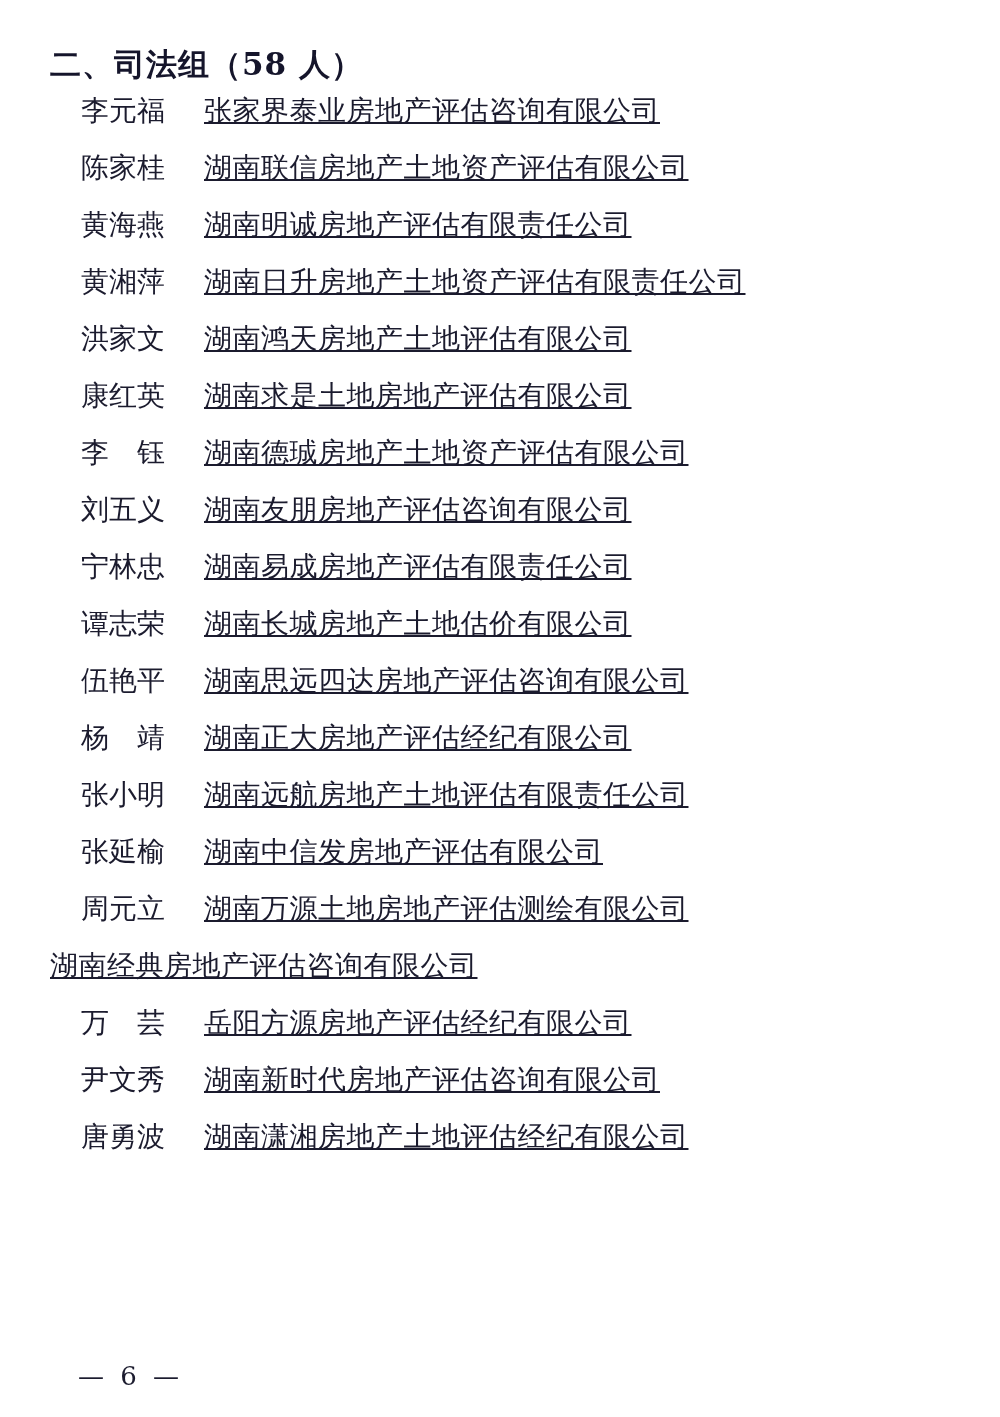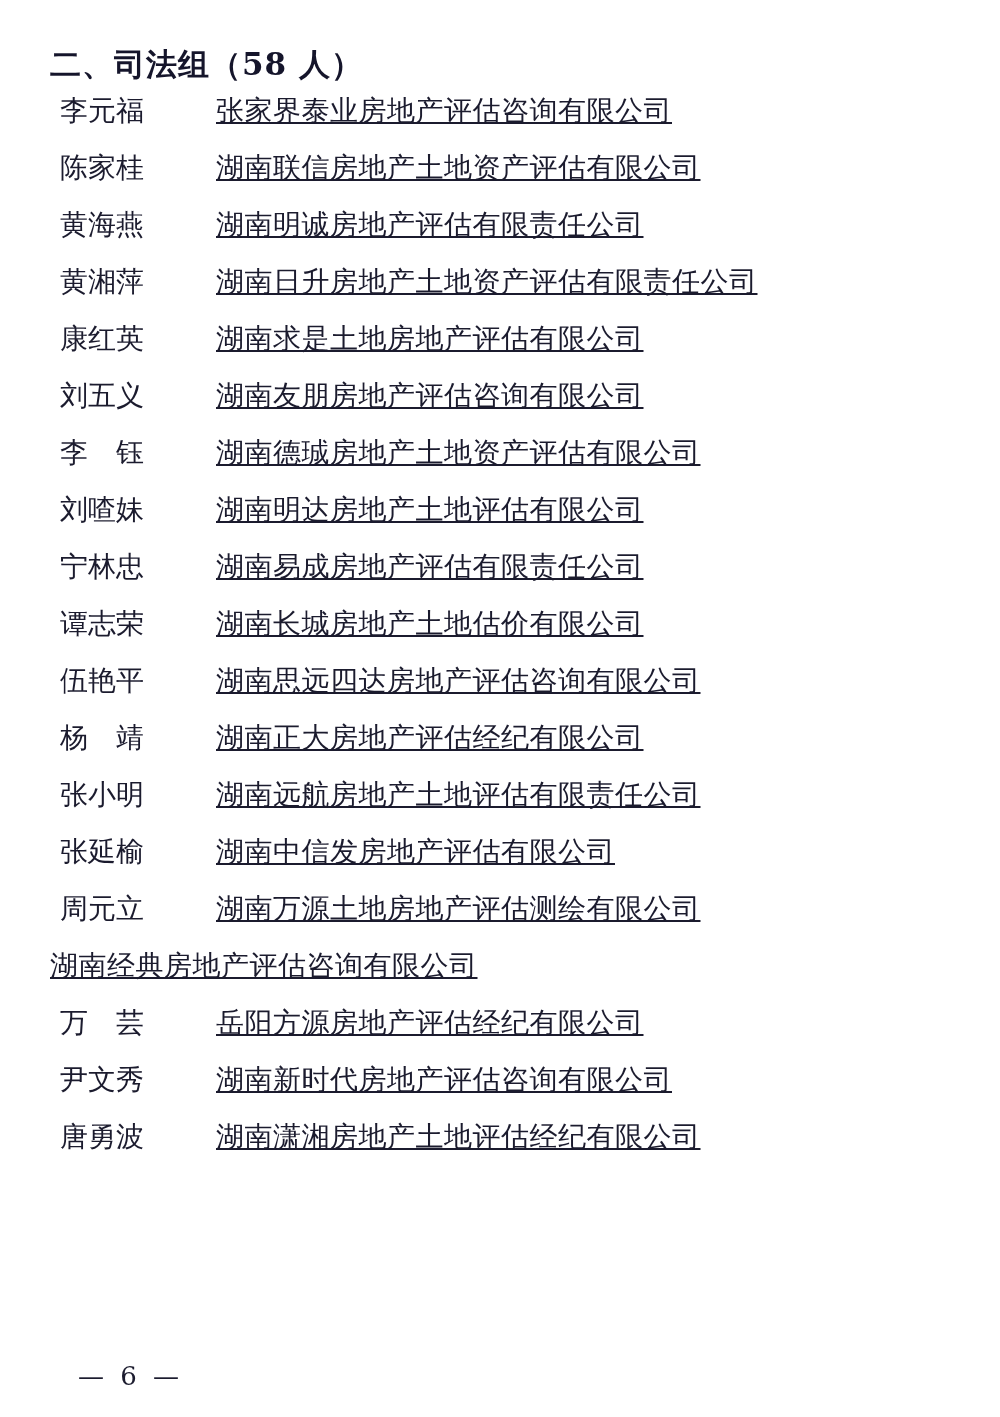--- a/index.html
+++ b/index.html
@@ -40,22 +40,23 @@
     display: flex;
     align-items: baseline;
     height: 57px;
     font-size: 28px;
     color: #1b1b2e;
     white-space: nowrap;
   }
   .entry-name {
     width: 150px;
     flex: 0 0 150px;
-    margin-left: 16px;
+    margin-left: 4px;
     letter-spacing: 0px;
+    text-align: center;
   }
   .entry-org {
     flex: 1 1 auto;
     margin-left: 6px;
     letter-spacing: 0.5px;
     text-decoration: underline;
   }
   .page-footer {
     position: absolute;
     left: 0;
@@ -86,34 +87,34 @@
       </li>
       <li class="entry">
         <span class="entry-name">黄海燕</span>
         <span class="entry-org">湖南明诚房地产评估有限责任公司</span>
       </li>
       <li class="entry">
         <span class="entry-name">黄湘萍</span>
         <span class="entry-org">湖南日升房地产土地资产评估有限责任公司</span>
       </li>
       <li class="entry">
+        <span class="entry-name">洪家文</span>
+        <span class="entry-org">湖南鸿天房地产土地评估有限公司</span>
+      </li>
+      <li class="entry">
         <span class="entry-name">康红英</span>
         <span class="entry-org">湖南求是土地房地产评估有限公司</span>
-      </li>
-      <li class="entry">
-        <span class="entry-name">刘五义</span>
-        <span class="entry-org">湖南友朋房地产评估咨询有限公司</span>
       </li>
       <li class="entry">
         <span class="entry-name">李　钰</span>
         <span class="entry-org">湖南德珹房地产土地资产评估有限公司</span>
       </li>
       <li class="entry">
-        <span class="entry-name">刘喳妹</span>
-        <span class="entry-org">湖南明达房地产土地评估有限公司</span>
+        <span class="entry-name">刘五义</span>
+        <span class="entry-org">湖南友朋房地产评估咨询有限公司</span>
       </li>
       <li class="entry">
         <span class="entry-name">宁林忠</span>
         <span class="entry-org">湖南易成房地产评估有限责任公司</span>
       </li>
       <li class="entry">
         <span class="entry-name">谭志荣</span>
         <span class="entry-org">湖南长城房地产土地估价有限公司</span>
       </li>
       <li class="entry">

